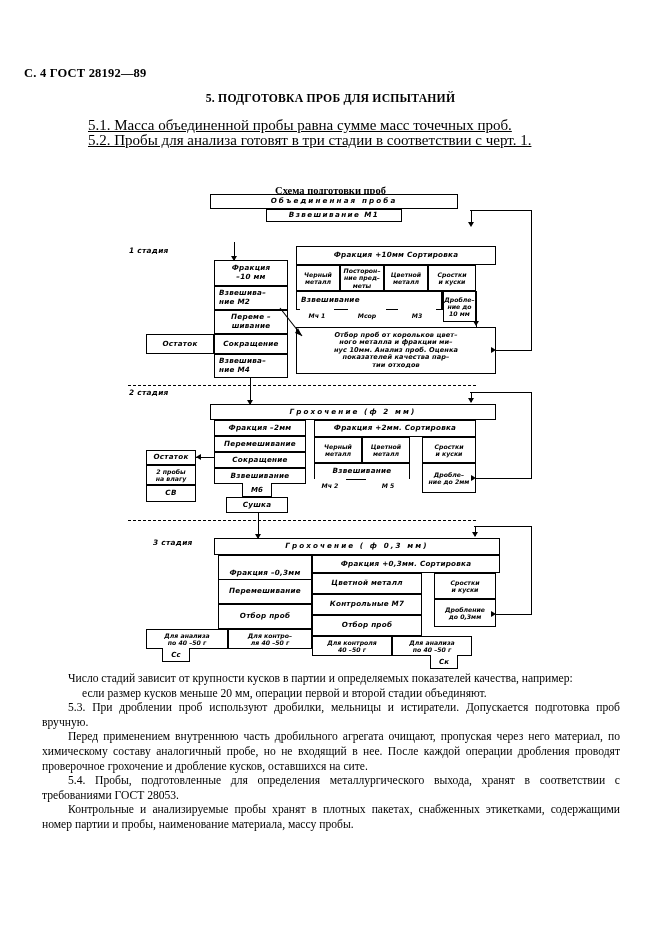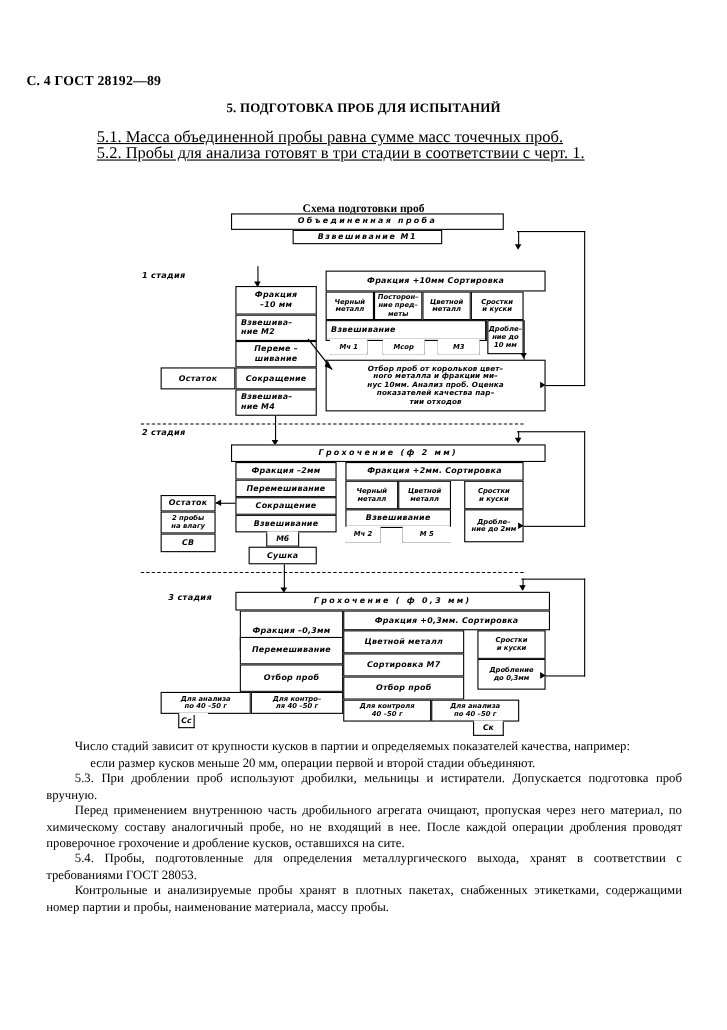--- a/index.html
+++ b/index.html
@@ -249,26 +249,26 @@
     <div class="bx sp" style="left:84px;top:348px;width:286px;height:17px;">Грохочение  ( ф 0,3 мм)</div>
 
     <div class="bx" style="left:88px;top:365px;width:94px;height:36px;">Фракция –0,3мм</div>
     <div class="bx" style="left:88px;top:389px;width:94px;height:25px;">Перемешивание</div>
     <div class="bx" style="left:88px;top:414px;width:94px;height:25px;">Отбор   проб</div>
 
     <div class="bx tiny" style="left:16px;top:439px;width:82px;height:20px;">Для анализа
 по 40 –50 г</div>
     <div class="bx tiny" style="left:98px;top:439px;width:84px;height:20px;">Для контро–
 ля   40 –50 г</div>
-    <div class="capbx" style="left:32px;top:459px;width:15px;height:13px;">Сс</div>
+    <div class="capbx" style="left:32px;top:459px;width:28px;height:13px;">Сс</div>
     <div class="whitemask" style="left:33px;top:458px;width:26px;height:2px;"></div>
 
     <div class="bx" style="left:182px;top:365px;width:188px;height:18px;">Фракция +0,3мм. Сортировка</div>
     <div class="bx" style="left:182px;top:383px;width:110px;height:21px;">Цветной металл</div>
-    <div class="bx" style="left:182px;top:404px;width:110px;height:21px;">Сортировка М7</div>
+    <div class="bx" style="left:182px;top:404px;width:110px;height:21px;">Контрольные М7</div>
     <div class="bx" style="left:182px;top:425px;width:110px;height:21px;">Отбор  проб</div>
 
     <div class="bx tiny" style="left:182px;top:446px;width:80px;height:20px;">Для контроля
 40 –50 г</div>
     <div class="bx tiny" style="left:262px;top:446px;width:80px;height:20px;">Для анализа
 по 40 –50 г</div>
     <div class="capbx" style="left:300px;top:466px;width:28px;height:13px;">Ск</div>
     <div class="whitemask" style="left:301px;top:465px;width:26px;height:2px;"></div>
 
     <div class="bx tiny" style="left:304px;top:383px;width:62px;height:26px;">Сростки

